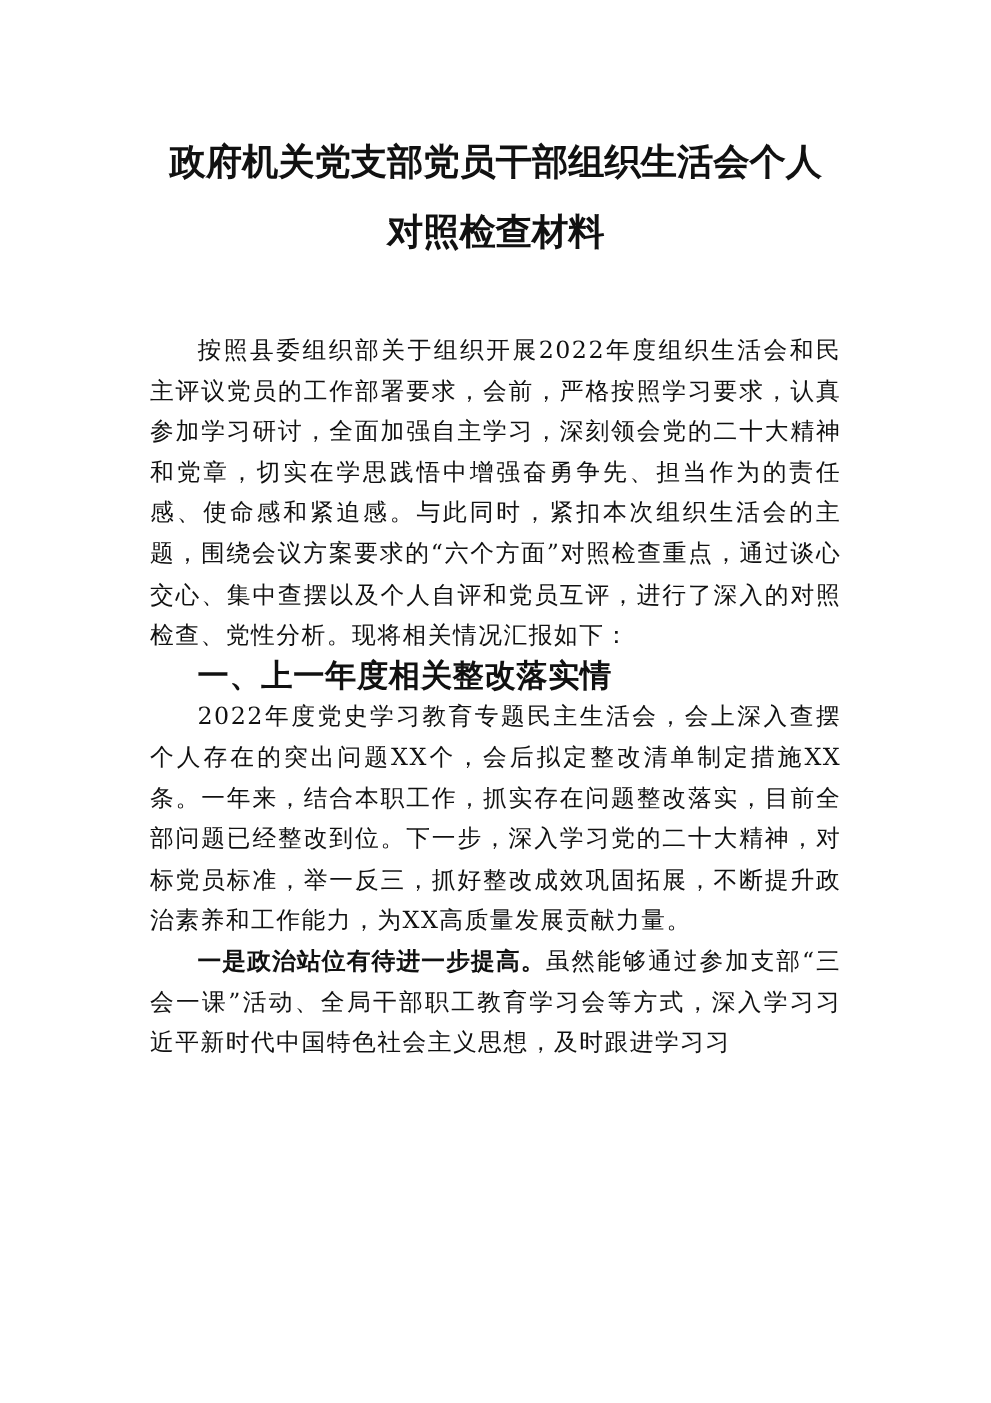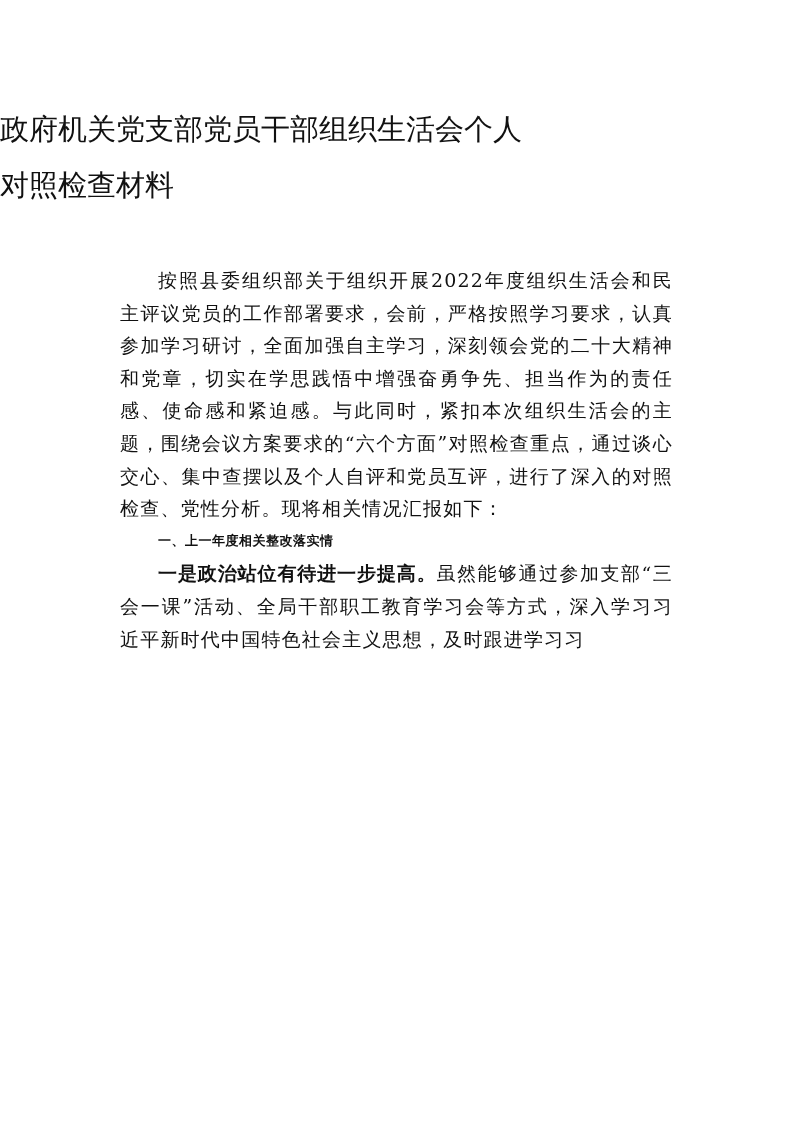--- a/index.html
+++ b/index.html
@@ -19,23 +19,24 @@
       position: absolute;
       left: 0; top: 0;
       width: 793px;
       height: 1122px;
       background: #ffffff;
     }
     .title {
       position: absolute;
       left: 0;
       width: 793px;
+      text-align: center;
       font-size: 29px;
       line-height: 54px;
-      font-weight: normal;
+      font-weight: bold;
       letter-spacing: 0px;
       margin: 0;
     }
     .title-line1 { top: 102px; }
     .title-line2 { top: 158px; }
     .body {
       position: absolute;
       left: 120px;
       top: 264px;
       width: 553px;
@@ -47,21 +48,21 @@
       text-align: justify;
       text-align-last: left;
       text-indent: 38px;
       letter-spacing: 1.2px;
     }
     .heading {
       margin: 0;
       text-indent: 38px;
       font-family: "DejaVu Sans", "Liberation Sans", sans-serif;
       font-weight: bold;
-      font-size: 13px;
+      font-size: 25px;
       letter-spacing: 0.5px;
     }
     .subheading {
       margin: 0;
       text-indent: 30px;
       letter-spacing: 1.2px;
     }
     .lead-bold {
       font-weight: bold;
       letter-spacing: 0.6px;
@@ -71,16 +72,17 @@
 <body>
 
 <div class="page">
   <h1 class="title title-line1">政府机关党支部党员干部组织生活会个人</h1>
   <h1 class="title title-line2">对照检查材料</h1>
 
   <div class="body">
     <p class="para">按照县委组织部关于组织开展2022年度组织生活会和民主评议党员的工作部署要求，会前，严格按照学习要求，认真参加学习研讨，全面加强自主学习，深刻领会党的二十大精神和党章，切实在学思践悟中增强奋勇争先、担当作为的责任感、使命感和紧迫感。与此同时，紧扣本次组织生活会的主题，围绕会议方案要求的“六个方面”对照检查重点，通过谈心交心、集中查摆以及个人自评和党员互评，进行了深入的对照检查、党性分析。现将相关情况汇报如下：</p>
 
     <p class="heading">一、上一年度相关整改落实情</p>
+    <p class="para">2022年度党史学习教育专题民主生活会，会上深入查摆个人存在的突出问题XX个，会后拟定整改清单制定措施XX条。一年来，结合本职工作，抓实存在问题整改落实，目前全部问题已经整改到位。下一步，深入学习党的二十大精神，对标党员标准，举一反三，抓好整改成效巩固拓展，不断提升政治素养和工作能力，为XX高质量发展贡献力量。</p>
 
     <p class="para"><span class="lead-bold">一是政治站位有待进一步提高。</span><span>虽然能够通过参加支部“三会一课”活动、全局干部职工教育学习会等方式，深入学习习近平新时代中国特色社会主义思想，及时跟进学习习</span></p>
   </div>
 </div>
 
 </body></html>

